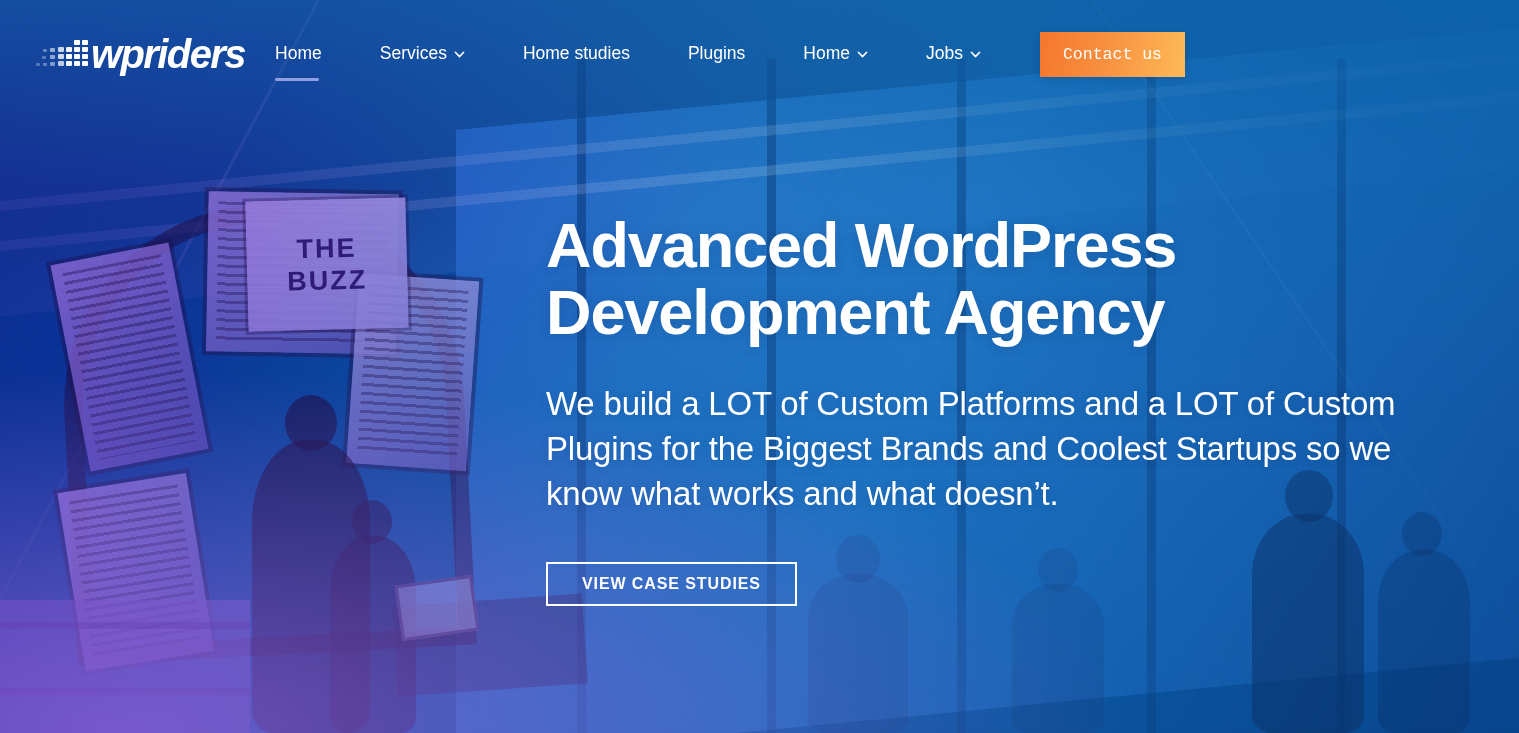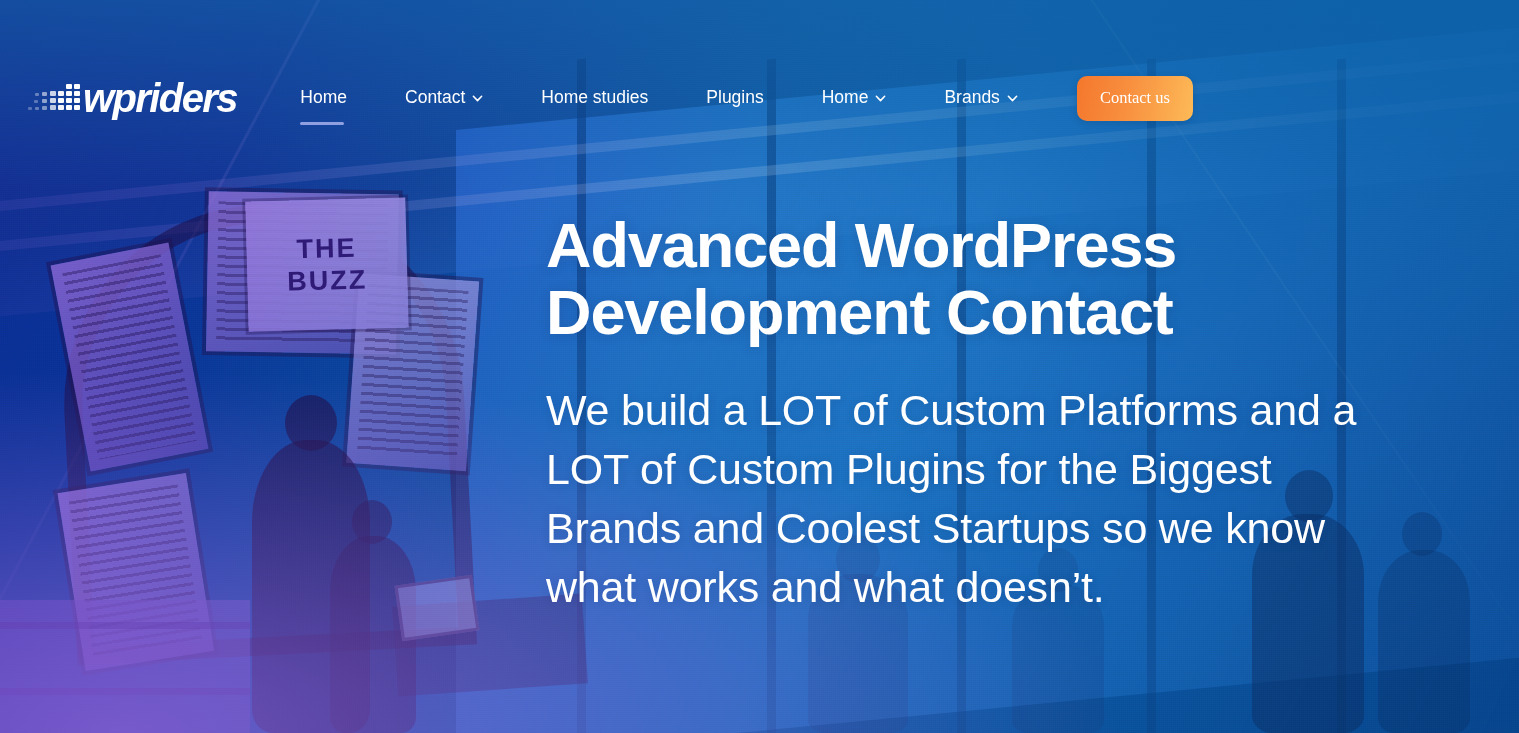--- a/index.html
+++ b/index.html
@@ -173,23 +173,22 @@
       radial-gradient(110% 100% at 100% 0%, rgba(12,98,170,.80) 0%, rgba(12,98,170,0) 58%),
       linear-gradient(180deg, rgba(16,104,176,.55) 0%, rgba(16,104,176,0) 26%);
     pointer-events:none;
   }
 
   
   .site-header {
     position:absolute; left:0; top:0;
     width:1217px; height:108px;
     display:flex; align-items:center;
-    padding:0 24px;
+    padding:0 32px;
     z-index:40;
-    margin-top:44px;
   }
 
   .logo { display:flex; align-items:center; height:44px; cursor:pointer; }
   .logo-dots { display:block; margin-right:1px; }
   .logo-word {
     font-family:"Liberation Sans", sans-serif;
     font-size:40px; font-weight:700; font-style:italic;
     color:#ffffff; letter-spacing:-1.6px; line-height:1;
   }
 
@@ -215,40 +214,40 @@
     border-radius:2px;
   }
   .caret { display:inline-block; width:11px; height:11px; }
 
   .cta-contact {
     margin-left:28px;
     padding:0 23px; height:45px;
     display:flex; align-items:center; justify-content:center;
     background:linear-gradient(100deg,#f4772c 0%,#f89040 45%,#fdba57 100%);
     color:#ffffff; font-size:16.5px;
-    border:none; border-radius:10px;
+    border:none; border-radius:0;
     cursor:pointer;
     box-shadow:0 2px 7px rgba(10,50,90,.22);
     white-space:nowrap;
-    font-family:Liberation Serif, serif;
+    font-family:Liberation Mono, monospace;
   }
 
   
   .hero-copy {
     position:absolute; left:546px; top:212px;
     width:880px; z-index:30;
   }
   .hero-title {
     font-size:63px; font-weight:700; line-height:1.07;
     color:#ffffff; letter-spacing:-1.1px;
     margin-bottom:34px;
     text-shadow:0 1px 12px rgba(20,40,90,.18);
   }
   .hero-sub {
-    font-size:43px; font-weight:400; line-height:1.37;
+    font-size:33px; font-weight:400; line-height:1.37;
     color:#ffffff; letter-spacing:-0.2px;
     max-width:862px;
     margin-bottom:46px;
     text-shadow:0 1px 10px rgba(20,40,90,.16);
   }
   .hero-btn {
     display:inline-flex; align-items:center; justify-content:center;
     height:44px; padding:0 34px;
     border:2px solid #ffffff;
     background:transparent;
@@ -357,21 +356,21 @@
       <span class="logo-word">wpriders</span>
     </a>
 
     <nav class="main-nav">
 
       <div class="nav-item active">
         <span>Home</span>
       </div>
 
       <div class="nav-item">
-        <span>Contact</span>
+        <span>Services</span>
         <svg class="caret" viewBox="0 0 12 12" aria-hidden="true">
           <path d="M1.5 3.6 L6 8.3 L10.5 3.6" fill="none" stroke="#ffffff" stroke-width="1.7" stroke-linecap="round" stroke-linejoin="round"></path>
         </svg>
       </div>
 
       <div class="nav-item">
         <span>Home studies</span>
       </div>
 
       <div class="nav-item">
@@ -379,28 +378,29 @@
       </div>
 
       <div class="nav-item">
         <span>Home</span>
         <svg class="caret" viewBox="0 0 12 12" aria-hidden="true">
           <path d="M1.5 3.6 L6 8.3 L10.5 3.6" fill="none" stroke="#ffffff" stroke-width="1.7" stroke-linecap="round" stroke-linejoin="round"></path>
         </svg>
       </div>
 
       <div class="nav-item">
-        <span>Brands</span>
+        <span>Jobs</span>
         <svg class="caret" viewBox="0 0 12 12" aria-hidden="true">
           <path d="M1.5 3.6 L6 8.3 L10.5 3.6" fill="none" stroke="#ffffff" stroke-width="1.7" stroke-linecap="round" stroke-linejoin="round"></path>
         </svg>
       </div>
 
       <button class="cta-contact">Contact us</button>
     </nav>
   </header>
 
   <div class="hero-copy">
-    <h1 class="hero-title">Advanced WordPress Development Contact</h1>
+    <h1 class="hero-title">Advanced WordPress Development Agency</h1>
     <p class="hero-sub">We build a LOT of Custom Platforms and a LOT of Custom Plugins for the Biggest Brands and Coolest Startups so we know what works and what doesn’t.</p>
+    <button class="hero-btn">VIEW CASE STUDIES</button>
   </div>
 
 </div>
 
 </body></html>

